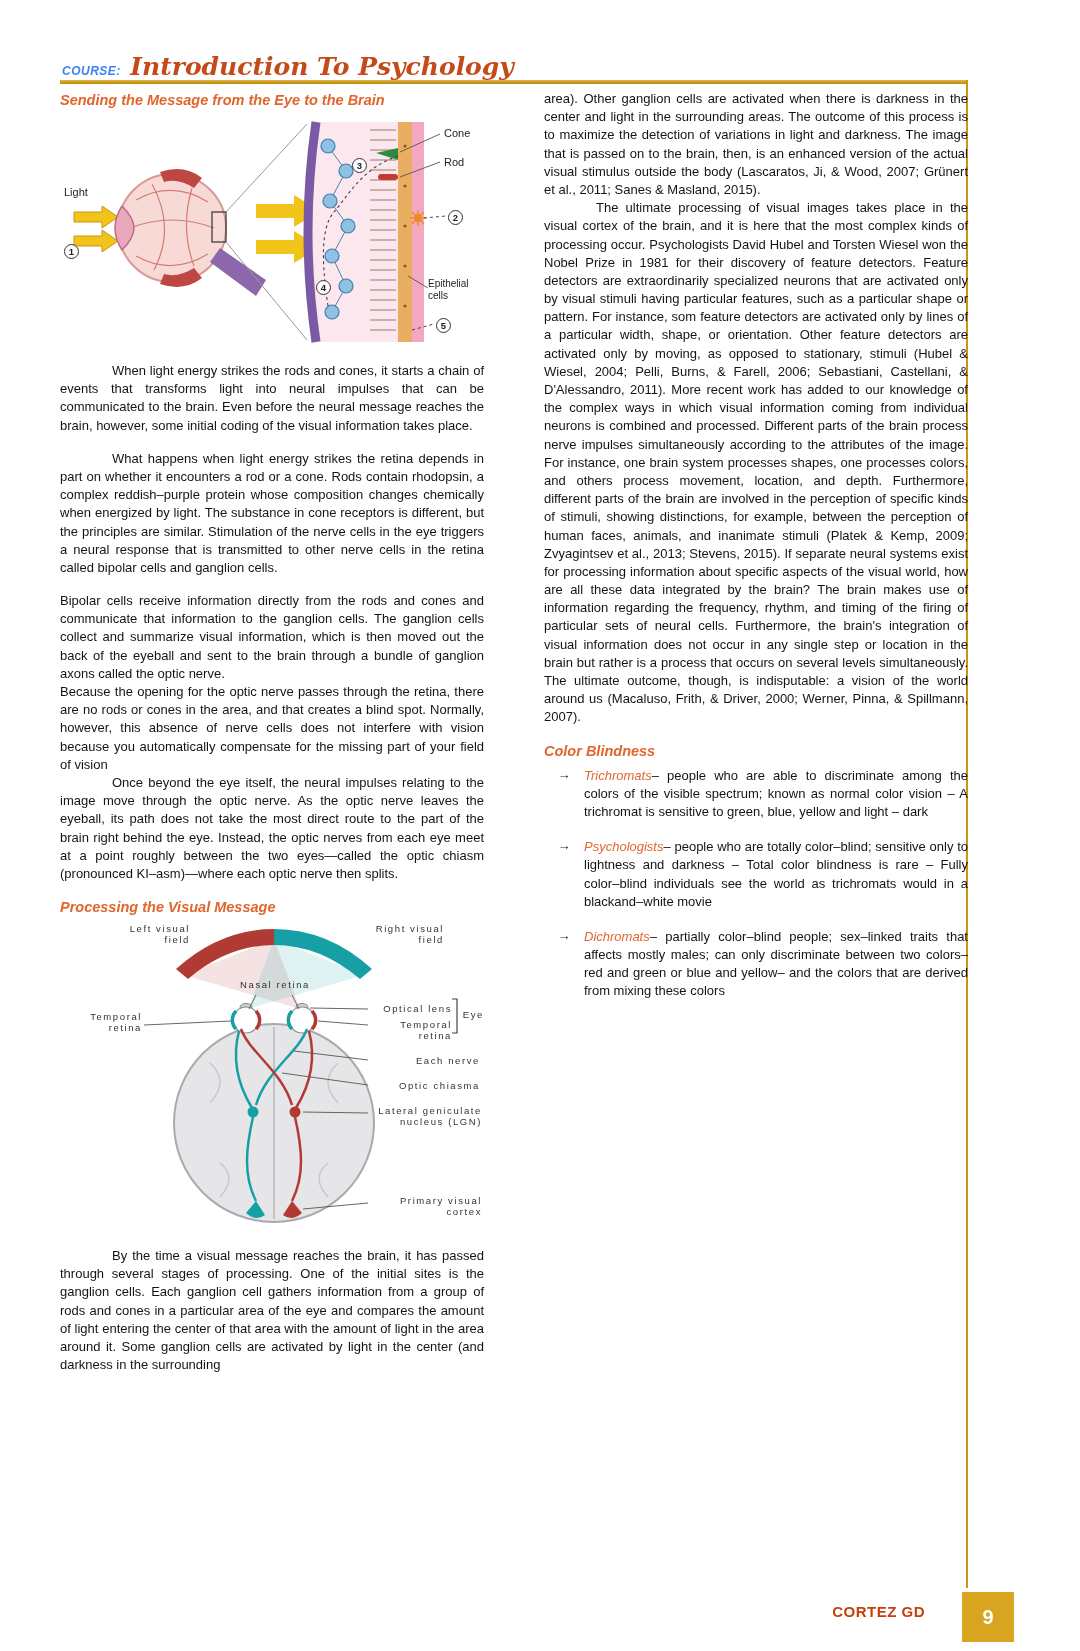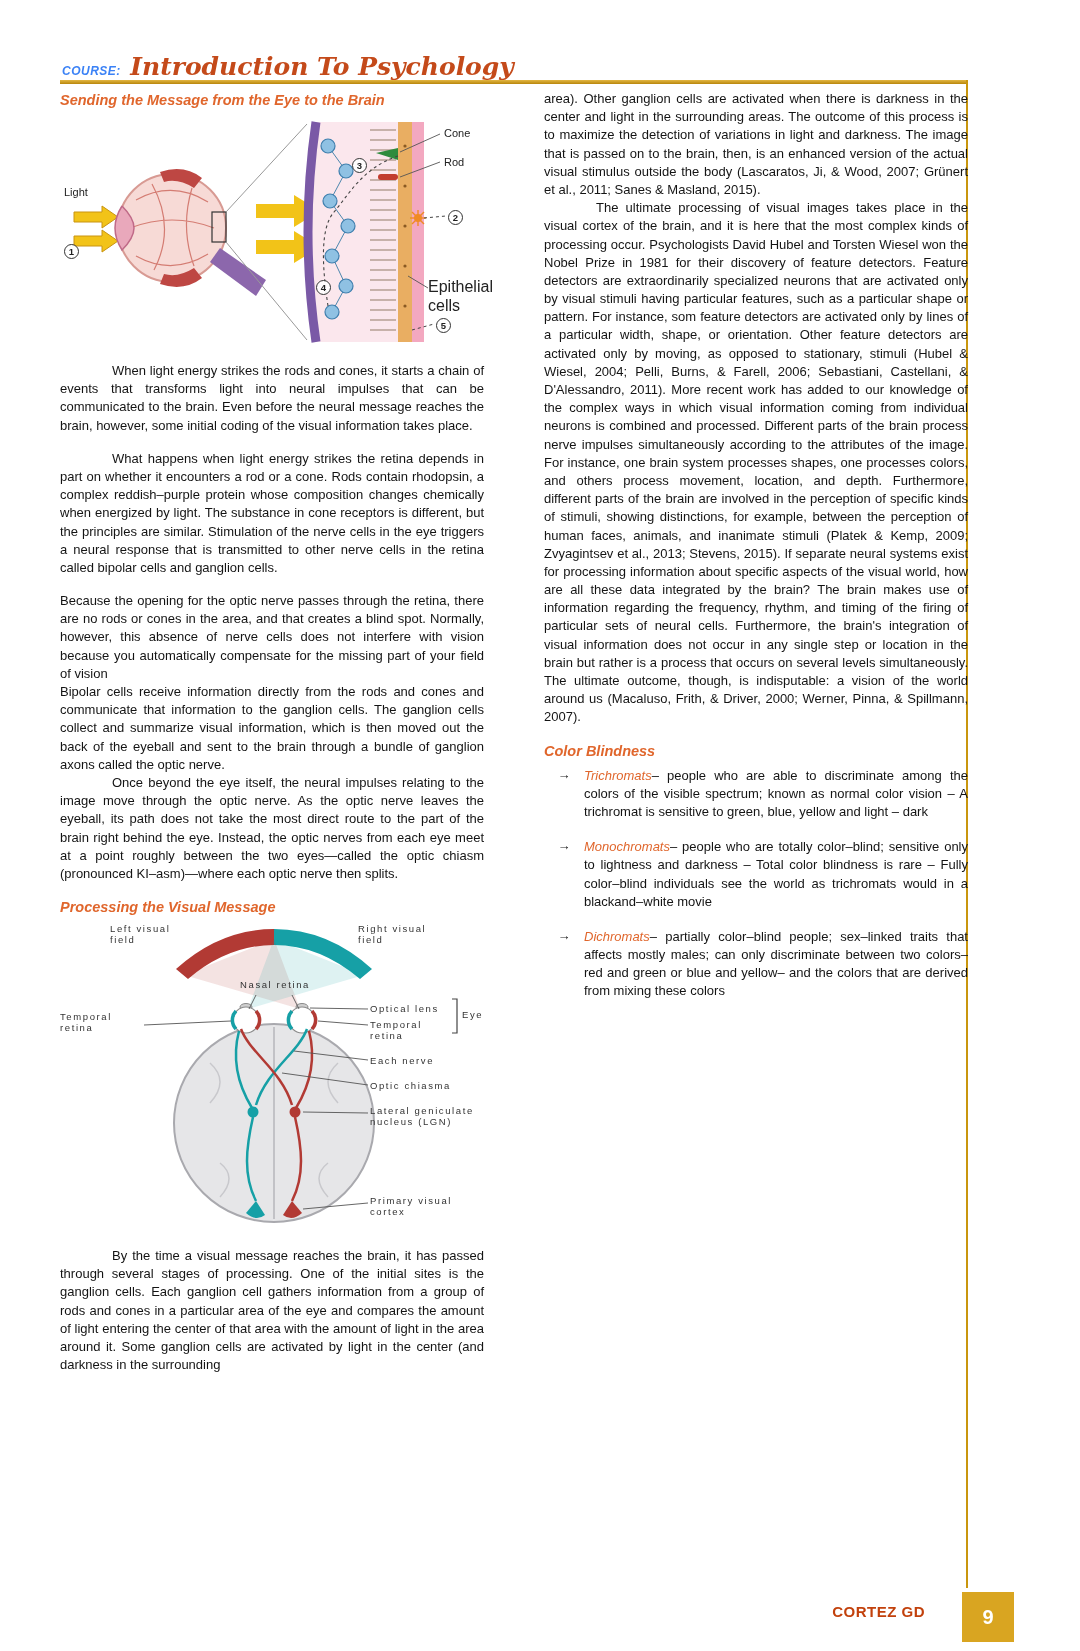--- a/index.html
+++ b/index.html
@@ -25,22 +25,22 @@
   .section-heading { color:#E0662C; font-size:14.5px; font-style:italic; font-weight:700; margin:2px 0 8px 0; }
   .section-heading.mt { margin-top:16px; }
   p.body { font-size:13px; line-height:1.40; text-align:justify; margin:0; }
   p.indent { text-indent:52px; }
   p.gap-after { margin-bottom:15px; }
 
   
   .fig { position:relative; margin:4px 0 12px 0; }
   .fig1 { width:424px; height:234px; }
   .fig2 { width:424px; height:308px; margin-bottom:16px; }
-  .fig-label { position:absolute; font-size:16px; color:#222; line-height:1.18; }
-  .fig2 .fig-label { letter-spacing:1.6px; font-size:9.5px; color:#333; }
+  .fig-label { position:absolute; font-size:10px; color:#222; line-height:1.18; }
+  .fig2 .fig-label { letter-spacing:1.6px; font-size:9.5px; color:#333;text-align:right; }
   .step { position:absolute; width:15px; height:15px; border:1.4px solid #333; border-radius:50%;
           background:rgba(255,255,255,.88); font-size:9.5px; font-weight:700;
           display:flex; align-items:center; justify-content:center; color:#222; }
 
   
   .bullet { display:flex; margin:0 0 17px 0; }
   .bullet .arrow { flex:0 0 40px; text-align:center; font-size:13px; color:#222; }
   .bullet-text { flex:1; font-size:13px; line-height:1.4; text-align:justify; }
   .term { color:#E0662C; font-style:italic; }
 
@@ -137,22 +137,22 @@
       <div class="fig-label" style="left:368px; top:162px; width:54px;">Epithelial cells</div>
       <div class="step" style="left:4px;  top:128px;">1</div>
       <div class="step" style="left:388px; top:94px;">2</div>
       <div class="step" style="left:292px; top:42px;">3</div>
       <div class="step" style="left:256px; top:164px;">4</div>
       <div class="step" style="left:376px; top:202px;">5</div>
     </figure>
 
     <p class="body indent gap-after">When light energy strikes the rods and cones, it starts a chain of events that transforms light into neural impulses that can be communicated to the brain. Even before the neural message reaches the brain, however, some initial coding of the visual information takes place.</p>
     <p class="body indent gap-after">What happens when light energy strikes the retina depends in part on whether it encounters a rod or a cone. Rods contain rhodopsin, a complex reddish–purple protein whose composition changes chemically when energized by light. The substance in cone receptors is different, but the principles are similar. Stimulation of the nerve cells in the eye triggers a neural response that is transmitted to other nerve cells in the retina called bipolar cells and ganglion cells.</p>
+    <p class="body">Bipolar cells receive information directly from the rods and cones and communicate that information to the ganglion cells. The ganglion cells collect and summarize visual information, which is then moved out the back of the eyeball and sent to the brain through a bundle of ganglion axons called the optic nerve.</p>
     <p class="body">Because the opening for the optic nerve passes through the retina, there are no rods or cones in the area, and that creates a blind spot. Normally, however, this absence of nerve cells does not interfere with vision because you automatically compensate for the missing part of your field of vision</p>
-    <p class="body">Bipolar cells receive information directly from the rods and cones and communicate that information to the ganglion cells. The ganglion cells collect and summarize visual information, which is then moved out the back of the eyeball and sent to the brain through a bundle of ganglion axons called the optic nerve.</p>
     <p class="body indent">Once beyond the eye itself, the neural impulses relating to the image move through the optic nerve. As the optic nerve leaves the eyeball, its path does not take the most direct route to the part of the brain right behind the eye. Instead, the optic nerves from each eye meet at a point roughly between the two eyes—called the optic chiasm (pronounced KI–asm)—where each optic nerve then splits.</p>
 
     <h2 class="section-heading mt">Processing the Visual Message</h2>
 
     <figure class="fig fig2">
       <svg width="424" height="308" viewBox="0 0 424 308">
 
         <path d="M116 46 Q160 6 214 6 L214 22 Q168 22 128 56 Z" fill="#B23A34"></path>
         <path d="M312 46 Q268 6 214 6 L214 22 Q260 22 300 56 Z" fill="#16A0A6"></path>
 
@@ -222,21 +222,21 @@
     <div class="bullet">
       <span class="arrow">→</span>
       <div class="bullet-text">
         <span class="term">Trichromats</span><span>– people who are able to discriminate among the colors of the visible spectrum; known as normal color vision – A trichromat is sensitive to green, blue, yellow and light – dark</span>
       </div>
     </div>
 
     <div class="bullet">
       <span class="arrow">→</span>
       <div class="bullet-text">
-        <span class="term">Monochromats</span><span>– people who are totally color–blind; sensitive only to lightness and darkness – Total color blindness is rare – Fully color–blind individuals see the world as trichromats would in a blackand–white movie</span>
+        <span class="term">Psychologists</span><span>– people who are totally color–blind; sensitive only to lightness and darkness – Total color blindness is rare – Fully color–blind individuals see the world as trichromats would in a blackand–white movie</span>
       </div>
     </div>
 
     <div class="bullet">
       <span class="arrow">→</span>
       <div class="bullet-text">
         <span class="term">Dichromats</span><span>– partially color–blind people; sex–linked traits that affects mostly males; can only discriminate between two colors– red and green or blue and yellow– and the colors that are derived from mixing these colors</span>
       </div>
     </div>
   </section>

